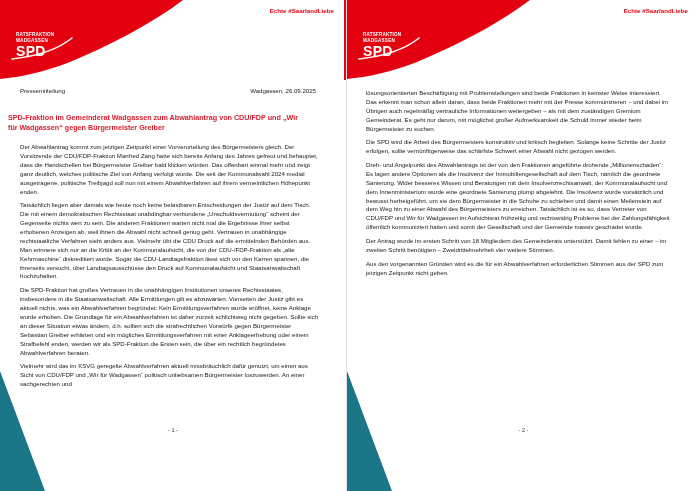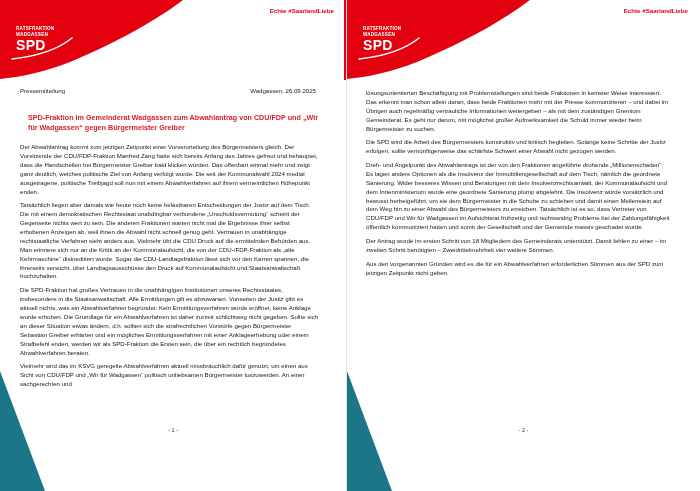--- a/index.html
+++ b/index.html
@@ -3,26 +3,26 @@
 <meta charset="utf-8">
 <style>
   * { box-sizing: border-box; margin: 0; padding: 0; }
   html, body { width: 700px; height: 491px; overflow: hidden; background: #ffffff; }
   body { font-family: "Liberation Sans", "DejaVu Sans", sans-serif; color: #1a1a1a; position: relative; }
   .page { position: absolute; top: 0; height: 491px; background: #ffffff; overflow: hidden; }
   .page-1 { left: 0; width: 346px; }
   .page-2 { left: 347px; width: 353px; }
   .divider { position: absolute; left: 346px; top: 0; width: 1px; height: 491px; background: #e2e2e2; }
   .header-shape { position: absolute; left: 0; top: 0; width: 190px; height: 80px; }
-  .logo { position: absolute; left: 16px; top: 26px; color: #fff; }
+  .logo { position: absolute; left: 16px; top: 32px; color: #fff; }
   .logo-small { font-size: 4.6px; font-weight: bold; letter-spacing: 0.2px; line-height: 5.5px; }
   .logo-spd { font-size: 14px; font-weight: bold; line-height: 14px; margin-top: 1px; letter-spacing: 0.3px; }
   .slogan { position: absolute; top: 7px; right: 12px; font-size: 6.2px; font-weight: bold; color: #e3000f; }
   .meta-row { position: absolute; top: 87px; left: 20px; right: 30px; display: flex; justify-content: space-between; font-size: 6.1px; }
-  .headline { position: absolute; top: 113px; left: 28px; width: 300px; font-size: 7.2px; line-height: 10.3px; color: #d6202f; font-weight: bold; }
+  .headline { position: absolute; top: 113px; left: 8px; width: 300px; font-size: 7.2px; line-height: 10.3px; color: #d6202f; font-weight: bold; }
   .body-text { position: absolute; left: 20px; width: 300px; font-size: 6.1px; line-height: 8.9px; color: #1a1a1a; }
   .body-text p { margin-bottom: 4.8px; }
   .p1-body { top: 143px; }
   .p2-body { top: 89px; left: 19px; width: 305px; }
   .page-num { position: absolute; bottom: 58px; left: 0; right: 0; text-align: center; font-size: 5.6px; color: #333; }
   .teal-shape { position: absolute; left: 0; bottom: 0; width: 45px; height: 120px; }
   .right-strip { position: absolute; top: 0; right: 0; width: 2px; height: 80px; background: #e3000f; }
 </style>
 </head>
 <body>

